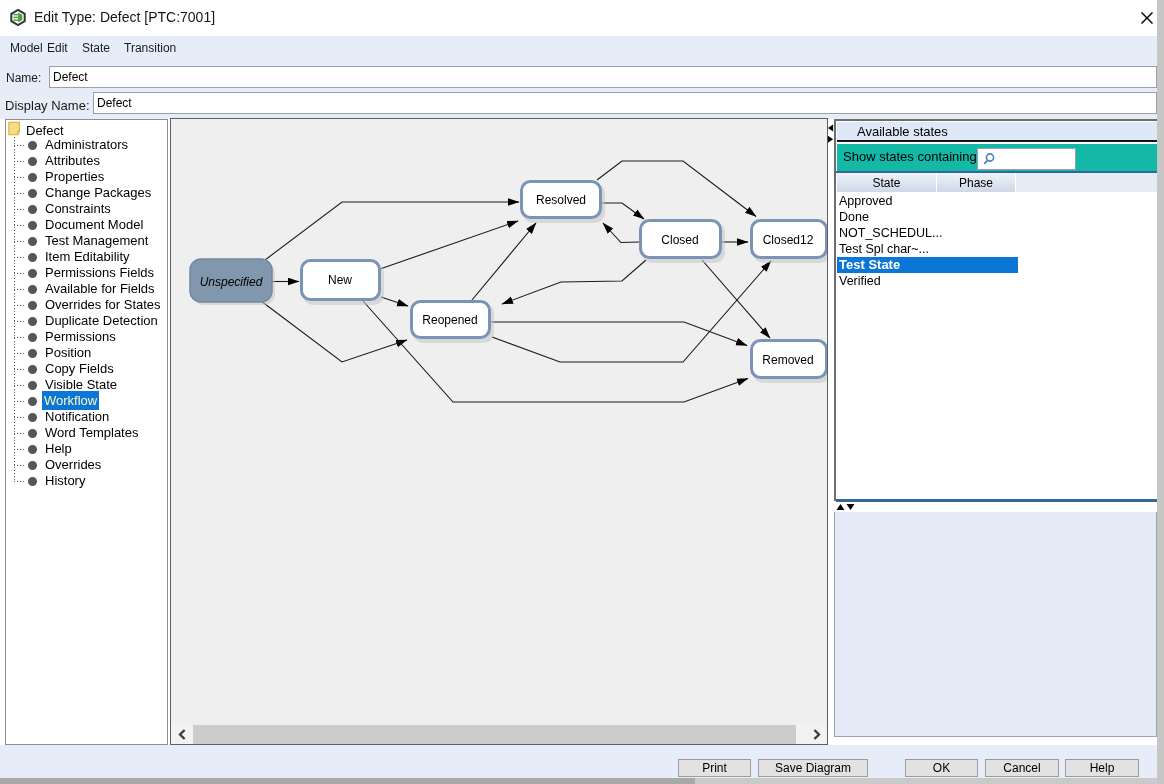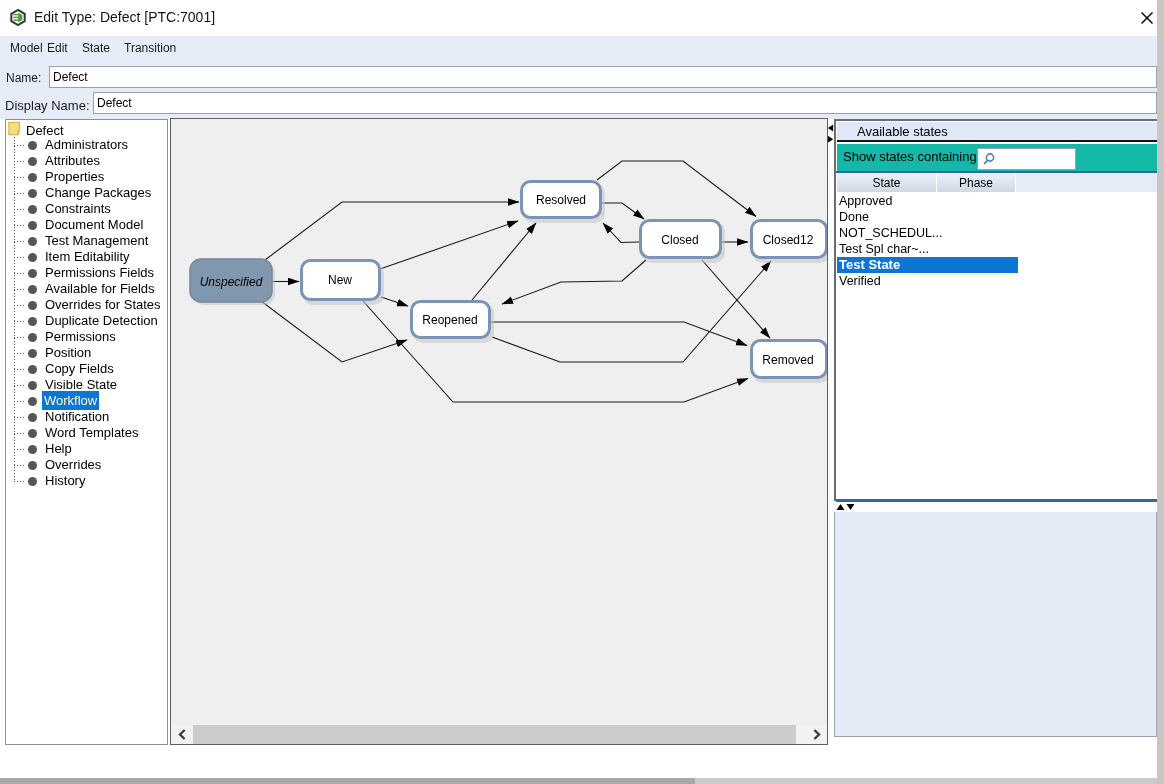--- a/index.html
+++ b/index.html
@@ -266,16 +266,23 @@
       </div>
       <div id="rp-blue2"></div>
     </div>
     <svg class="abs" style="left:2px;top:384px" width="20" height="8" viewBox="0 0 20 8">
       <polygon points="4.5,1 8.5,7 0.5,7" fill="#000"></polygon>
       <polygon points="10.5,1 18.5,1 14.5,7" fill="#000"></polygon>
     </svg>
     <div id="rp-bottom"></div>
   </div>
 
+  <div class="abs" id="bottombar">
+    <div class="btn" style="left:678px;width:73px">Print</div>
+    <div class="btn" style="left:758px;width:110px">Save Diagram</div>
+    <div class="btn" style="left:905px;width:73px">OK</div>
+    <div class="btn" style="left:985px;width:74px">Cancel</div>
+    <div class="btn" style="left:1065px;width:74px">Help</div>
+  </div>
   <div class="abs" id="stripR"></div>
   <div class="abs" id="stripB1"></div>
   <div class="abs" id="stripB2"></div>
 </div>
 
 </body></html>

